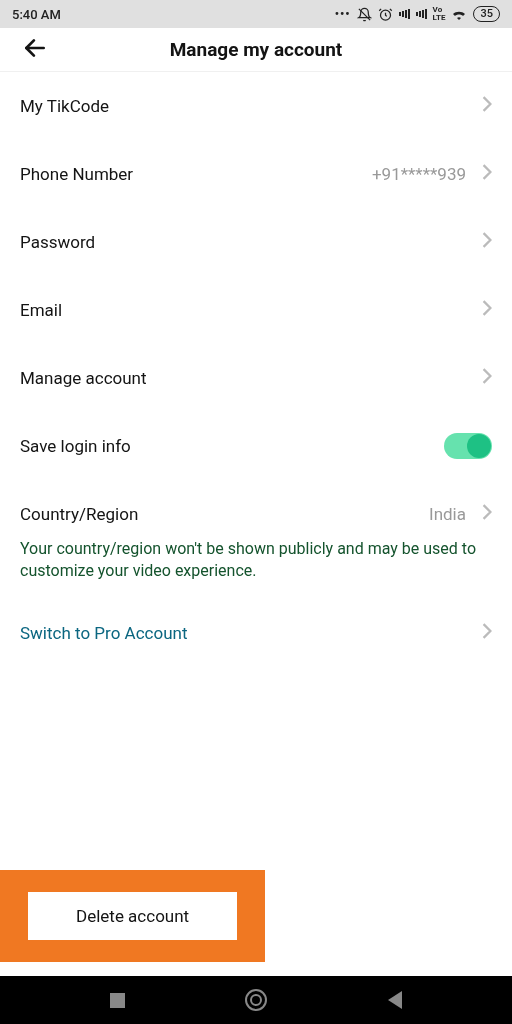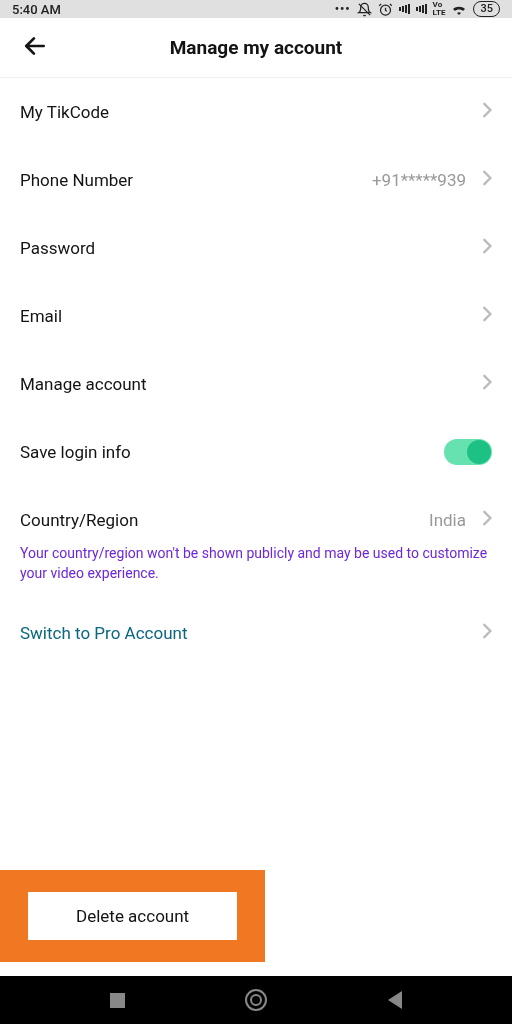--- a/index.html
+++ b/index.html
@@ -1,39 +1,39 @@
 <!DOCTYPE html>
 <html><head>
   <meta charset="utf-8">
   <style>
     * { margin: 0; padding: 0; box-sizing: border-box; font-family: -apple-system, BlinkMacSystemFont, "Segoe UI", Roboto, Helvetica, Arial, sans-serif; }
     body { width: 512px; height: 1024px; background: #fff; overflow: hidden; position: relative; }
     
-    .status-bar { height: 18px; background: #e0e0e0; display: flex; align-items: center; justify-content: space-between; padding: 0 12px; font-size: 13px; color: #222; }
+    .status-bar { height: 28px; background: #e0e0e0; display: flex; align-items: center; justify-content: space-between; padding: 0 12px; font-size: 13px; color: #222; }
     .status-left { font-weight: 500; }
     .status-right { display: flex; align-items: center; gap: 6px; font-size: 12px; }
     .status-right span { display: inline-flex; align-items: center; }
     .dots { letter-spacing: 1px; font-weight: bold; }
     .battery-pill { border: 1.5px solid #222; border-radius: 10px; padding: 0 6px; font-size: 11px; font-weight: 500; line-height: 14px; }
     
-    .header { height: 60px; display: flex; align-items: center; padding: 0 20px; position: relative; border-bottom: 1px solid #f0f0f0; }
+    .header { height: 44px; display: flex; align-items: center; padding: 0 20px; position: relative; border-bottom: 1px solid #f0f0f0; }
     .back-arrow { position: absolute; left: 22px; }
     .header-title { flex: 1; text-align: center; font-size: 19px; font-weight: 700; color: #141414; }
     
     .content { padding: 0; }
     .row { display: flex; align-items: center; padding: 20px 20px; min-height: 68px; }
     .row-label { flex: 1; font-size: 17px; color: #141414; }
     .row-label.link { color: #0b6680; }
     .row-value { font-size: 17px; color: #999; margin-right: 16px; }
     .chevron { color: #aaa; flex-shrink: 0; }
     
     .toggle { width: 48px; height: 26px; background: #66e2ae; border-radius: 13px; position: relative; }
     .toggle-knob { width: 24px; height: 24px; background: #1ec184; border-radius: 50%; position: absolute; right: 1px; top: 1px; }
     
-    .helper { padding: 0 20px 16px 20px; font-size: 14px; color: #6d28d9; line-height: 1.4; margin-top: -10px;}
+    .helper { padding: 0 20px 16px 20px; font-size: 16px; color: #14532d; line-height: 1.4; margin-top: -10px;}
     
     .delete-wrap { position: absolute; left: 0; right: 0; bottom: 62px; display: flex; }
     .delete-highlight { background: #f07822; padding: 22px 28px; }
     .delete-btn { background: #fff; padding: 14px 48px; font-size: 17px; color: #141414; text-align: center; }
     
     .nav-bar { position: absolute; bottom: 0; left: 0; right: 0; height: 48px; background: #000; display: flex; align-items: center; justify-content: space-around; padding: 0 50px; }
     .nav-square { width: 15px; height: 15px; background: #888; }
     .nav-circle2 { width: 22px; height: 22px; border: 2px solid #888; border-radius: 50%; position: relative;}
     .nav-circle2::after{content:"";position:absolute;inset:3px;border:2px solid #888;border-radius:50%;}
     .nav-tri { width: 0; height: 0; border-top: 9px solid transparent; border-bottom: 9px solid transparent; border-right: 14px solid #888; }

